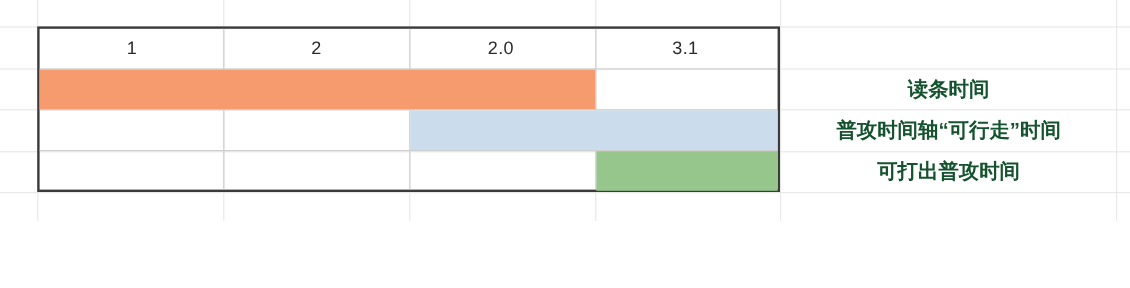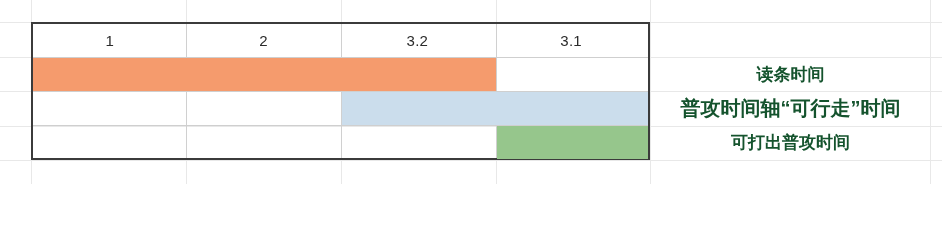--- a/index.html
+++ b/index.html
@@ -118,21 +118,21 @@
     height: 34px;
     display: flex;
     align-items: center;
     justify-content: center;
     font-size: 17px;
     font-weight: bold;
     color: #14532d;
     white-space: nowrap;
   }
   .label-row.r1 { top: 35px; }
-  .label-row.r2 { top: 69px; font-size: 20px; }
+  .label-row.r2 { top: 69px; font-size: 17px; }
   .label-row.r3 { top: 103px; }
 </style>
 </head>
 <body>
 
 <div id="canvas">
 
   <div class="bg-grid">
     <div class="bg-vline" style="left:31px;"></div>
     <div class="bg-vline" style="left:186px;"></div>
@@ -154,21 +154,21 @@
     <div class="grid-vline" style="left:308px;"></div>
     <div class="grid-vline" style="left:463px;"></div>
 
     <div class="grid-hline" style="top:33px;"></div>
     <div class="grid-hline" style="top:67px;"></div>
     <div class="grid-hline" style="top:101px;"></div>
 
     <div class="header-row">
       <div class="header-cell">1</div>
       <div class="header-cell">2</div>
-      <div class="header-cell">3.2</div>
+      <div class="header-cell">2.0</div>
       <div class="header-cell">3.1</div>
     </div>
 
     <div class="bar bar-readbar" style="left:0px; top:34px; width:463px;"></div>
 
     <div class="bar bar-walk" style="left:309px; top:68px; width:306px;"></div>
 
     <div class="bar bar-attack" style="left:464px; top:102px; width:151px;"></div>
   </div>
 

